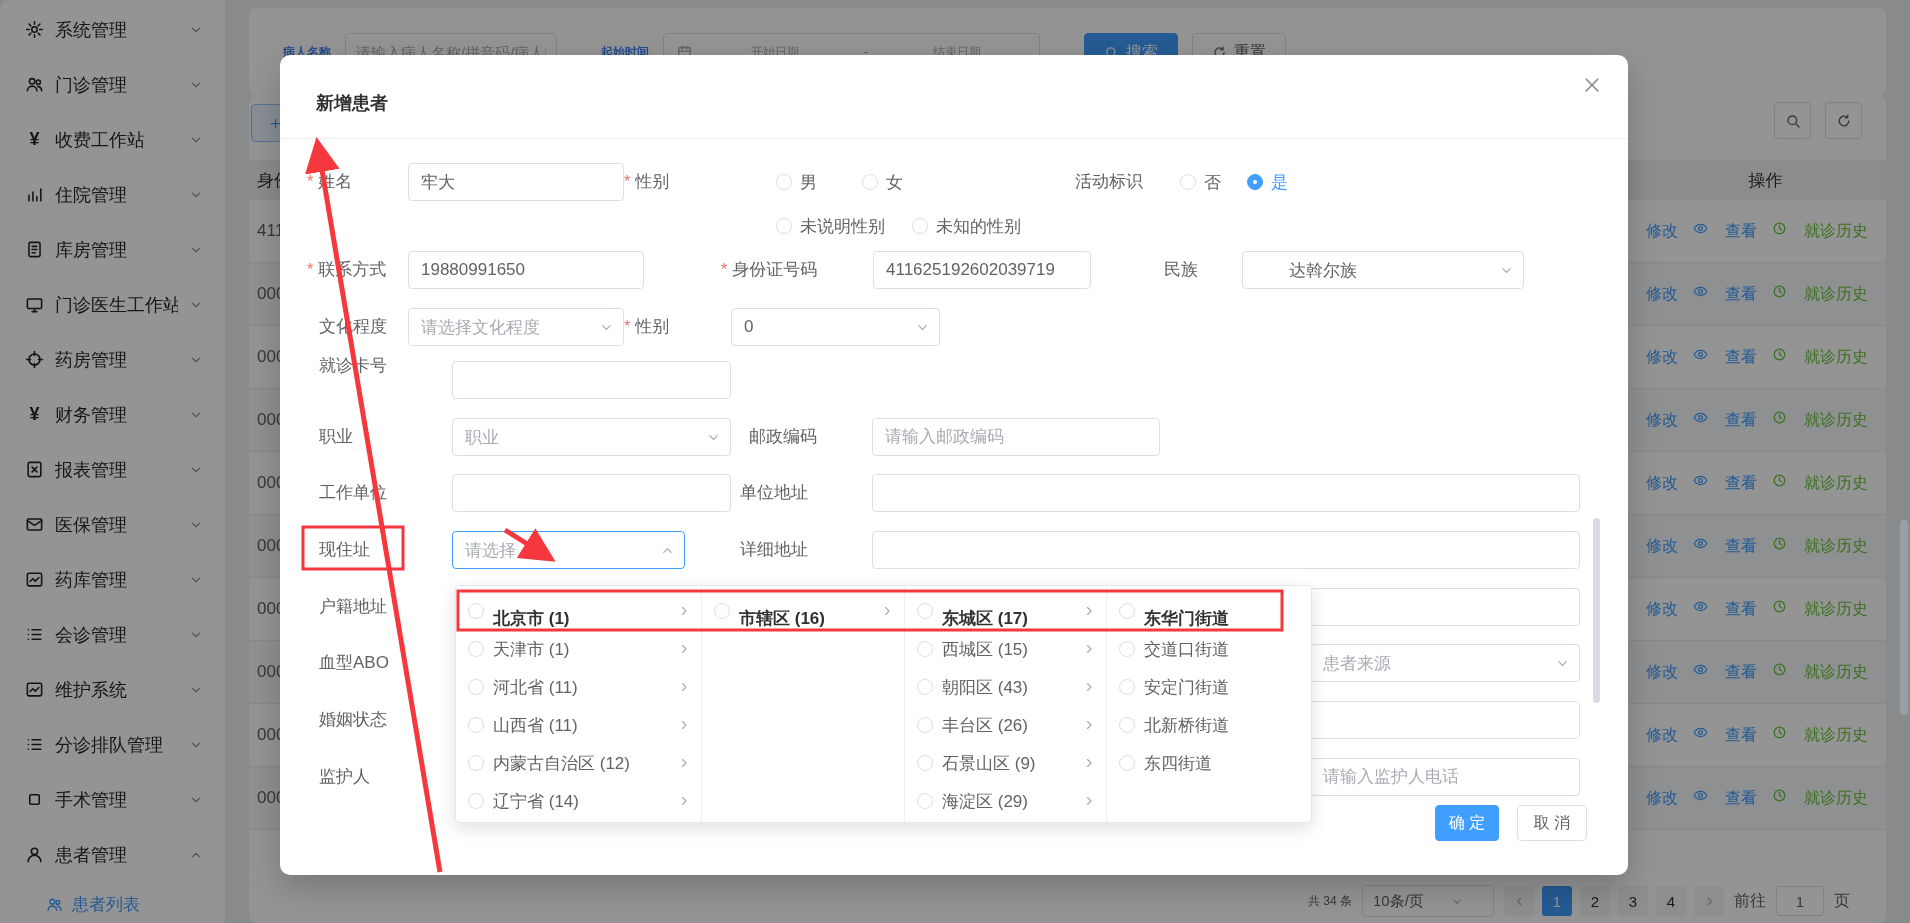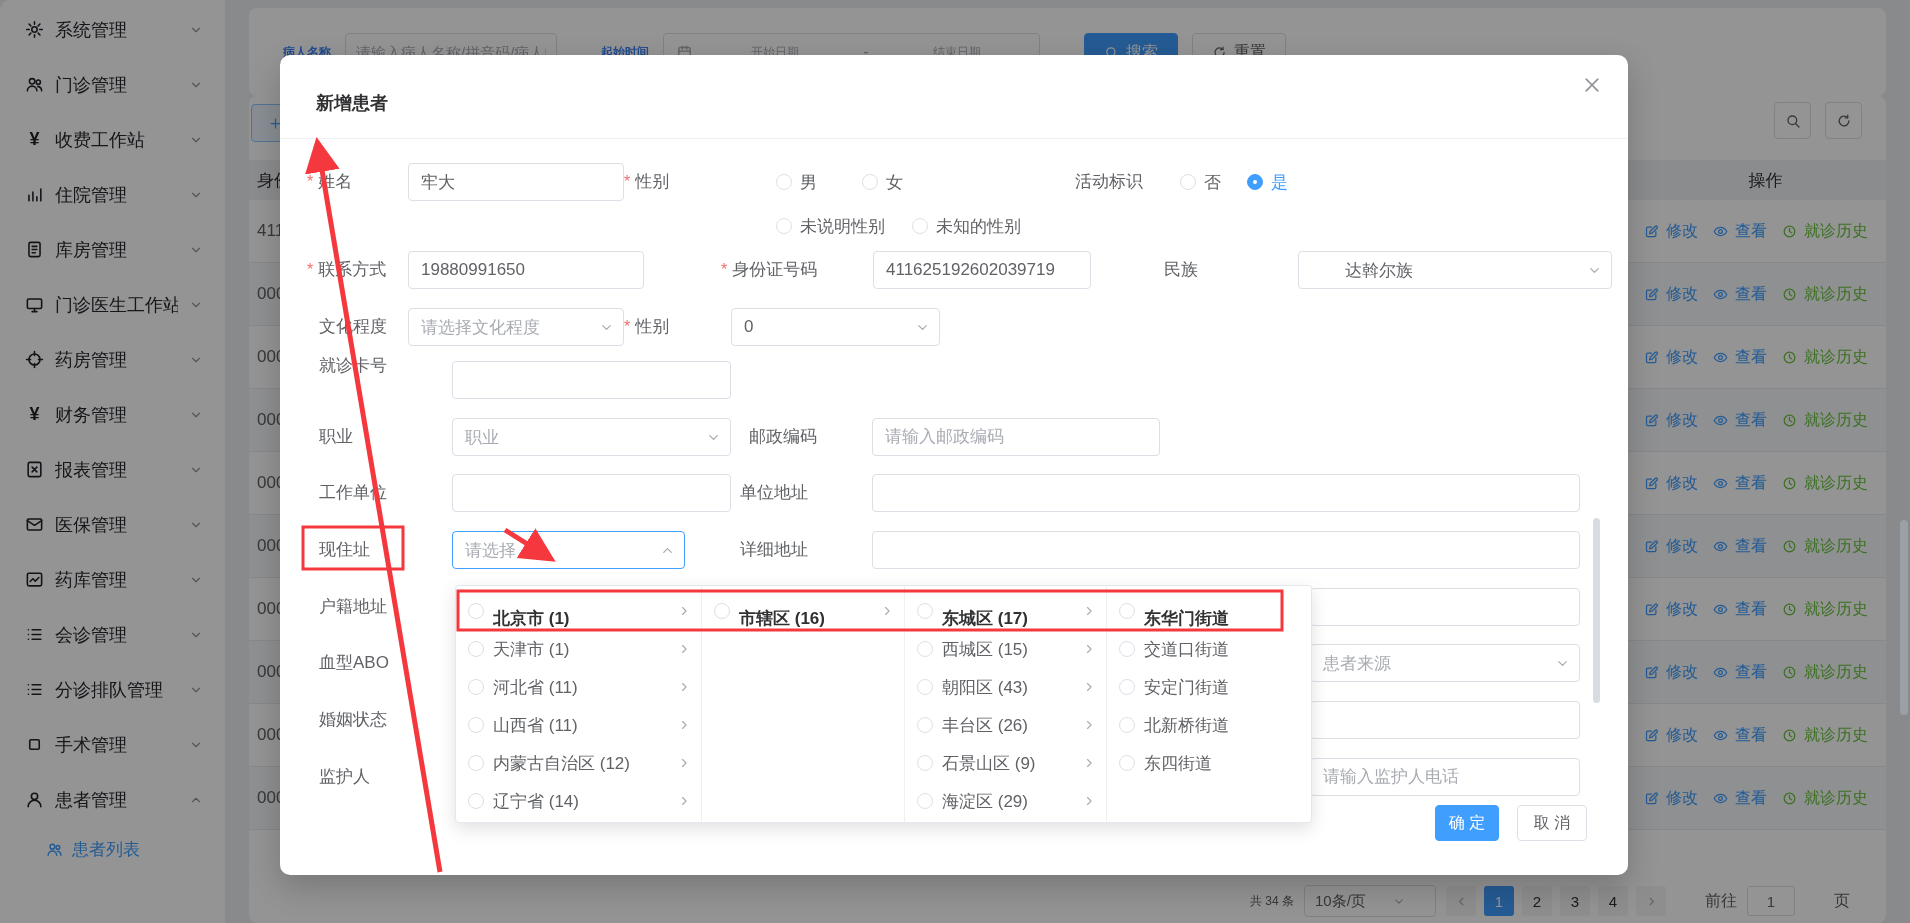--- a/index.html
+++ b/index.html
@@ -53,37 +53,37 @@
   .tool-btn .b-ico{width:16px;height:16px;}
 
   .t-header{position:absolute;left:0;right:0;top:64px;height:40px;background:#f0f2f5;display:flex;align-items:center;}
   .t-h-id{position:absolute;left:8px;font-size:17px;font-weight:500;color:#303133;white-space:nowrap;}
   .t-h-action{position:absolute;right:18px;width:205px;text-align:center;font-size:17px;font-weight:500;color:#303133;}
   .t-body{position:absolute;left:0;right:0;top:104px;}
   .t-row{height:62px;position:relative;border-bottom:1px solid #e8ebf0;background:#fff;}
   .t-row.stripe{background:#f7f8fa;}
   .t-id{position:absolute;left:8px;top:0;line-height:62px;font-size:17px;color:#606266;white-space:nowrap;}
   .t-actions{position:absolute;right:18px;top:0;height:62px;display:flex;align-items:center;gap:15px;}
-  .t-link{display:inline-flex;align-items:center;gap:7px;font-size:16px;cursor:pointer;white-space:nowrap;}
+  .t-link{display:inline-flex;align-items:flex-start;gap:17px;font-size:16px;cursor:pointer;white-space:nowrap;}
   .t-link .b-ico{width:15px;height:15px;}
   .t-link.primary{color:#409eff;}
   .t-link.success{color:#67c23a;}
 
   .pager-bar{position:absolute;right:36px;top:789px;height:32px;display:flex;align-items:center;gap:10px;}
   .pg-total{font-size:12px;color:#606266;white-space:nowrap;}
   .pg-size{width:132px;height:32px;box-sizing:border-box;border:1px solid #dcdfe6;border-radius:4px;display:flex;
     align-items:center;padding:0 8px 0 10px;font-size:15px;color:#606266;background:#fff;cursor:pointer;}
   .pg-size span{flex:1;}
   .pg-size .chev{width:13px;height:13px;color:#a8abb2;}
   .pager{display:flex;align-items:center;gap:8px;}
   .pg{min-width:30px;height:30px;border:none;border-radius:3px;background:#f4f4f5;color:#303133;font-size:15px;
     display:flex;align-items:center;justify-content:center;cursor:pointer;font-family:inherit;}
   .pg.active{background:#409eff;color:#fff;}
   .pg .chev{width:13px;height:13px;color:#a8abb2;}
-  .pg-goto{font-size:16px;color:#606266;white-space:nowrap;margin-left:29px;}
+  .pg-goto{font-size:16px;color:#606266;white-space:nowrap;}
   .pg-input{width:48px;height:30px;box-sizing:border-box;border:1px solid #dcdfe6;border-radius:3px;text-align:center;
     font-size:15px;color:#606266;outline:none;font-family:inherit;}
 
   
   .overlay{position:absolute;inset:0;background:rgba(0,0,0,0.42);z-index:10;}
   .modal{position:absolute;left:280px;top:55px;width:1348px;height:820px;background:#fff;border-radius:10px;
     z-index:20;box-shadow:0 12px 32px rgba(0,0,0,.2);}
   .m-title{position:absolute;left:36px;top:36px;font-size:18px;font-weight:700;color:#303133;}
   .m-close{position:absolute;right:26px;top:20px;width:20px;height:20px;color:#909399;cursor:pointer;}
   .m-div{position:absolute;left:0;right:0;top:83px;height:1px;background:#eef0f3;}
@@ -283,20 +283,34 @@
         <span class="side-label">会诊管理</span>
         <span class="icon side-chev">
           <svg viewBox="0 0 24 24" fill="none" stroke="currentColor" stroke-width="2" stroke-linecap="round" stroke-linejoin="round">
             <path d="M6 9l6 6 6-6"></path>
           </svg>
         </span>
       </div>
       <div class="side-item">
         <span class="icon s-ico">
           <svg viewBox="0 0 24 24" fill="none" stroke="currentColor" stroke-width="2" stroke-linecap="round" stroke-linejoin="round">
+            <rect x="3" y="4" width="18" height="16" rx="2"></rect>
+            <path d="M6.5 14.5l3.5-3.5 3 3 4.5-4.5"></path>
+          </svg>
+        </span>
+        <span class="side-label">维护系统</span>
+        <span class="icon side-chev">
+          <svg viewBox="0 0 24 24" fill="none" stroke="currentColor" stroke-width="2" stroke-linecap="round" stroke-linejoin="round">
+            <path d="M6 9l6 6 6-6"></path>
+          </svg>
+        </span>
+      </div>
+      <div class="side-item">
+        <span class="icon s-ico">
+          <svg viewBox="0 0 24 24" fill="none" stroke="currentColor" stroke-width="2" stroke-linecap="round" stroke-linejoin="round">
             <path d="M9 6h11M9 12h11M9 18h11M4.3 6h.01M4.3 12h.01M4.3 18h.01"></path>
           </svg>
         </span>
         <span class="side-label">分诊排队管理</span>
         <span class="icon side-chev">
           <svg viewBox="0 0 24 24" fill="none" stroke="currentColor" stroke-width="2" stroke-linecap="round" stroke-linejoin="round">
             <path d="M6 9l6 6 6-6"></path>
           </svg>
         </span>
       </div>
@@ -810,21 +824,21 @@
   <span class="radio" style="left:632px;top:152px;">
     <span class="rdot"></span>
       <span>未知的性别</span>
   </span>
 
   <span class="m-lbl req" style="left:27px;top:196px;">联系方式</span>
   <input class="m-inp" style="left: 128px; top: 196px; width: 236px;" value="19880991650">
   <span class="m-lbl req" style="left:441px;top:196px;">身份证号码</span>
   <input class="m-inp" style="left: 593px; top: 196px; width: 218px;" value="411625192602039719">
   <span class="m-lbl" style="left:884px;top:196px;">民族</span>
-  <div class="m-sel" style="left:1018px;top:196px;width:314px;padding-left:46px;">
+  <div class="m-sel" style="left:962px;top:196px;width:282px;padding-left:46px;">
     <span class="sel-text">达斡尔族</span>
     <span class="icon sel-chev">
         <svg viewBox="0 0 24 24" fill="none" stroke="currentColor" stroke-width="2" stroke-linecap="round" stroke-linejoin="round">
           <path d="M6 9l6 6 6-6"></path>
         </svg>
       </span>
   </div>
 
   <span class="m-lbl" style="left:39px;top:253px;">文化程度</span>
   <div class="m-sel ph" style="left:128px;top:253px;width:216px;">

